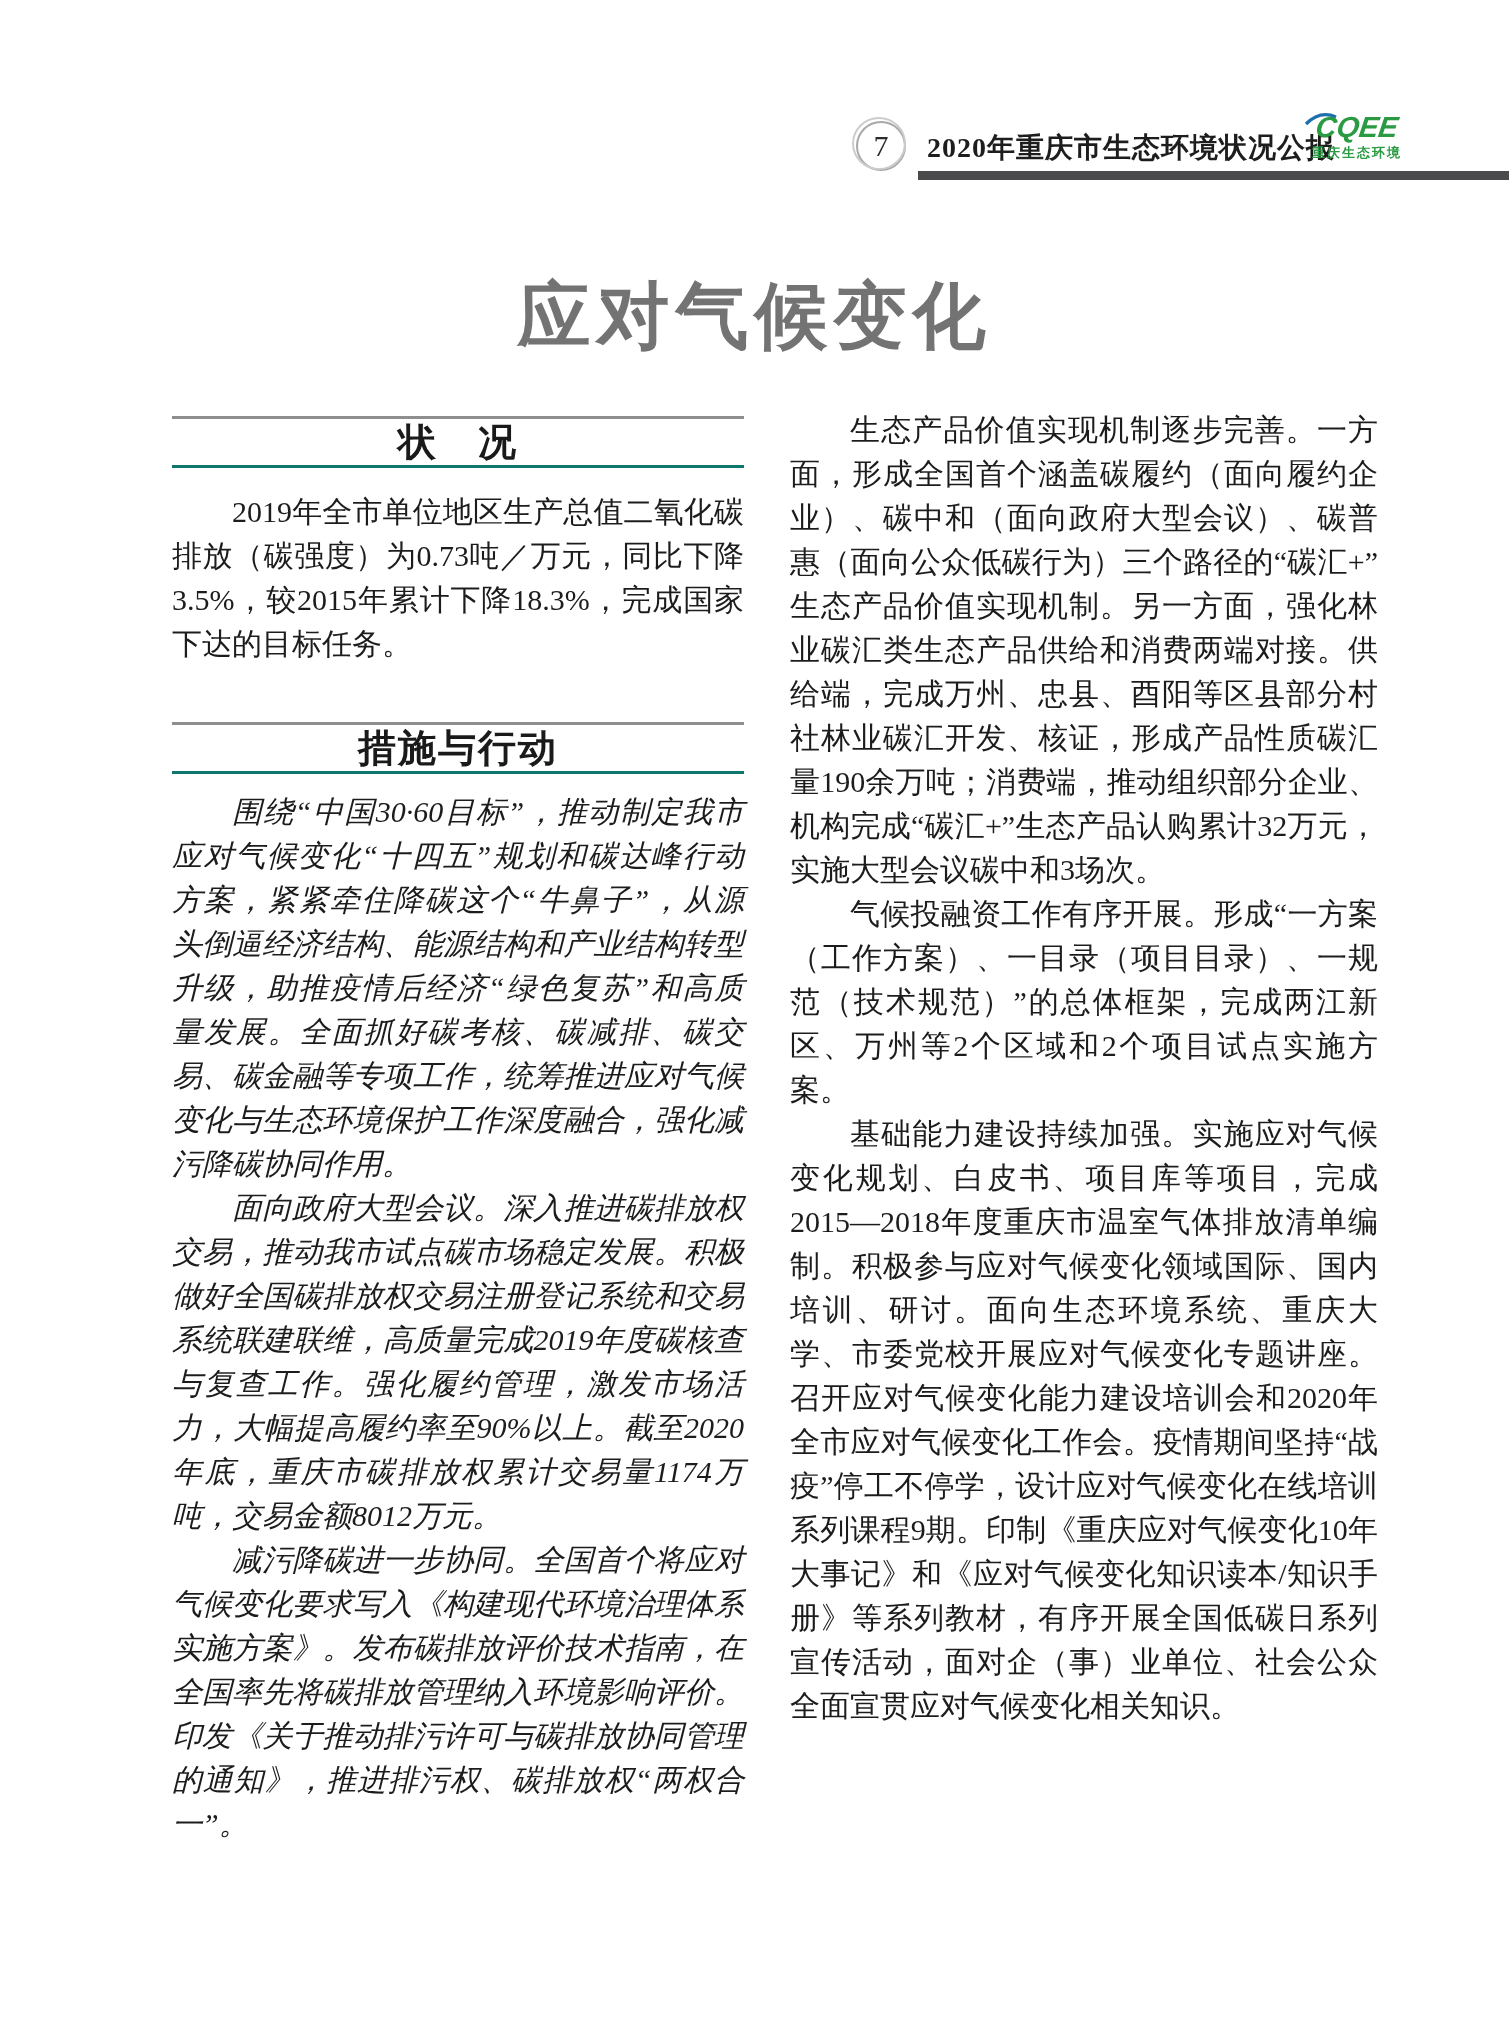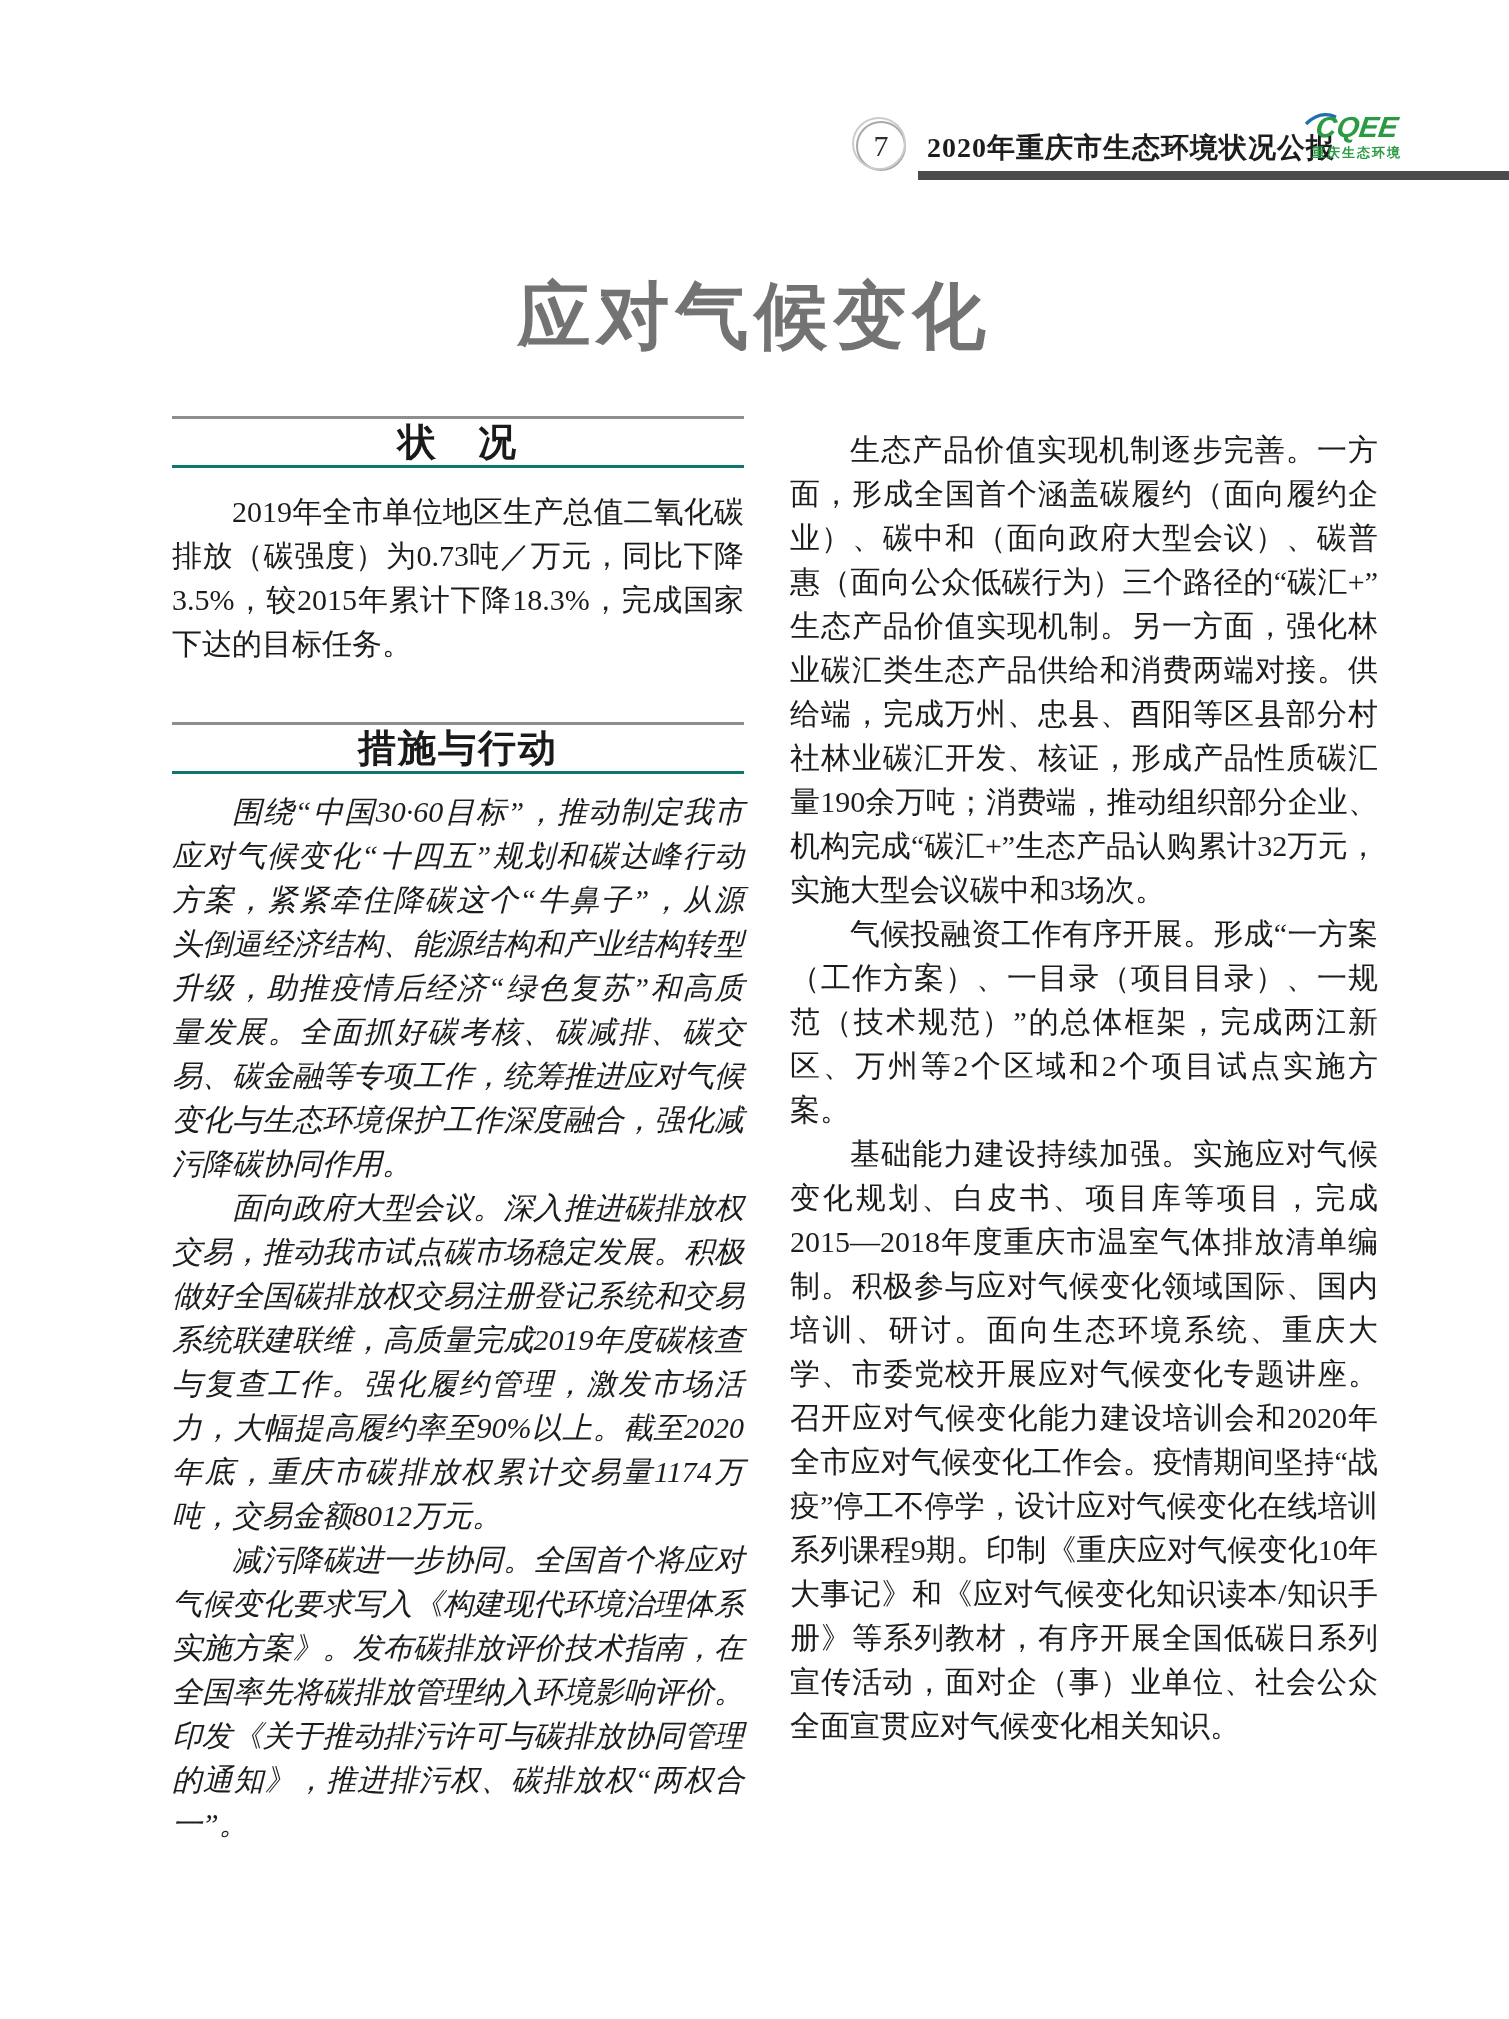--- a/index.html
+++ b/index.html
@@ -52,21 +52,21 @@
     font-family:"Liberation Sans","DejaVu Sans",sans-serif;
     font-weight:900; font-size:73px; letter-spacing:6px; color:#737373;
   }
 
   
   .col {
     position:absolute; font-size:30px; line-height:44px; color:#1c1c1c;
     text-align:justify;
   }
   .col-left  { left:172px; top:416px; width:572px; }
-  .col-right { left:790px; top:428px; width:588px; }
+  .col-right { left:790px; top:408px; width:588px; }
 
   .section-heading {
     border-top:3px solid #8e8e8e; border-bottom:3px solid #0f766e;
     text-align:center; font-weight:bold; font-size:38px; line-height:46px;
     letter-spacing:2px; color:#1a1a1a;
   }
   .heading-measures { margin-top:56px; }
 
   .para-group { display:block; }
   .group-status   { margin-top:22px; }

